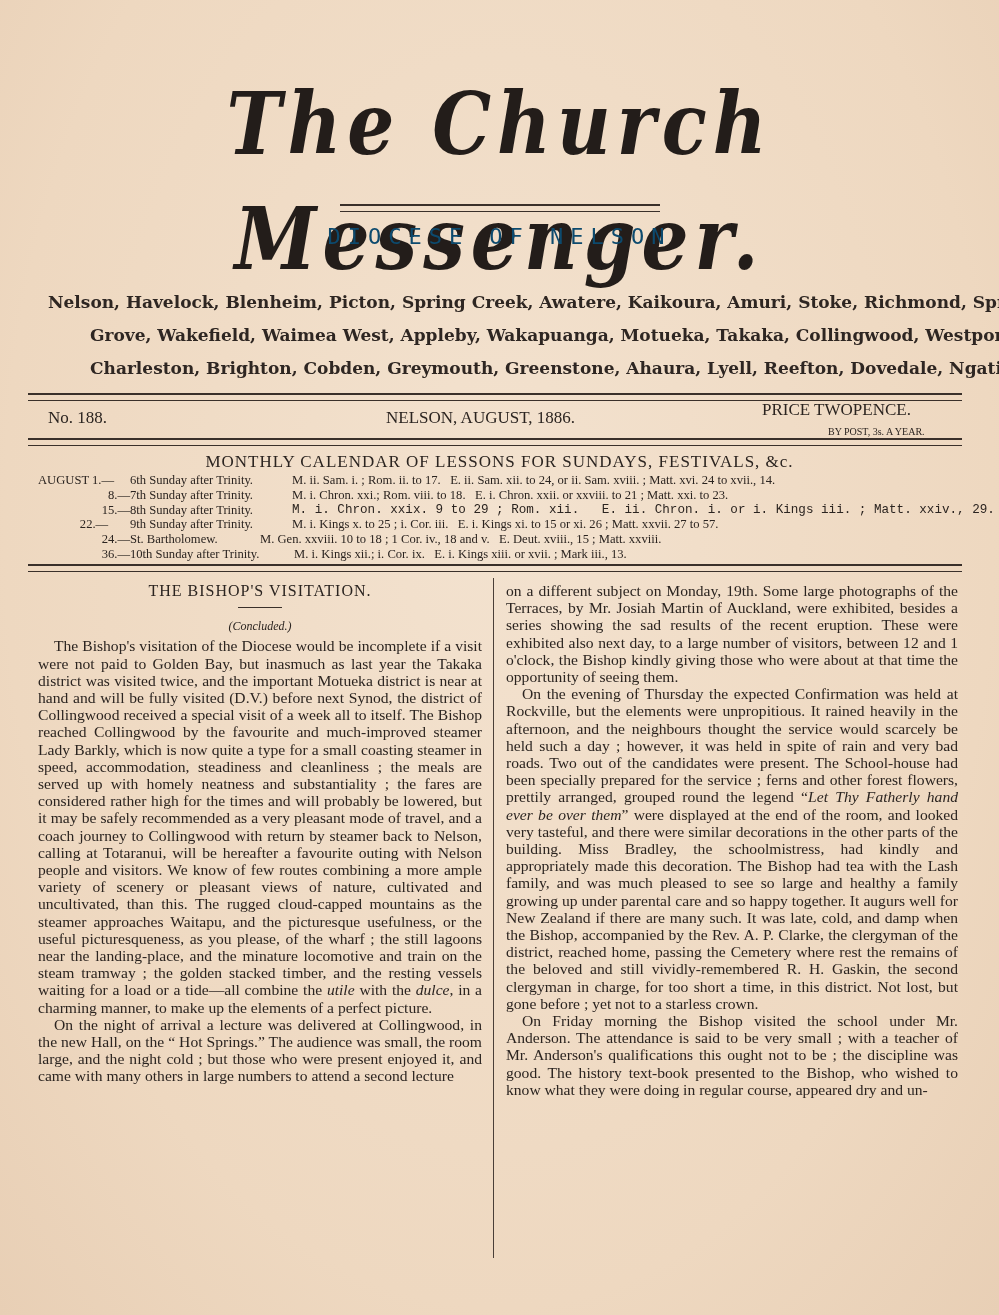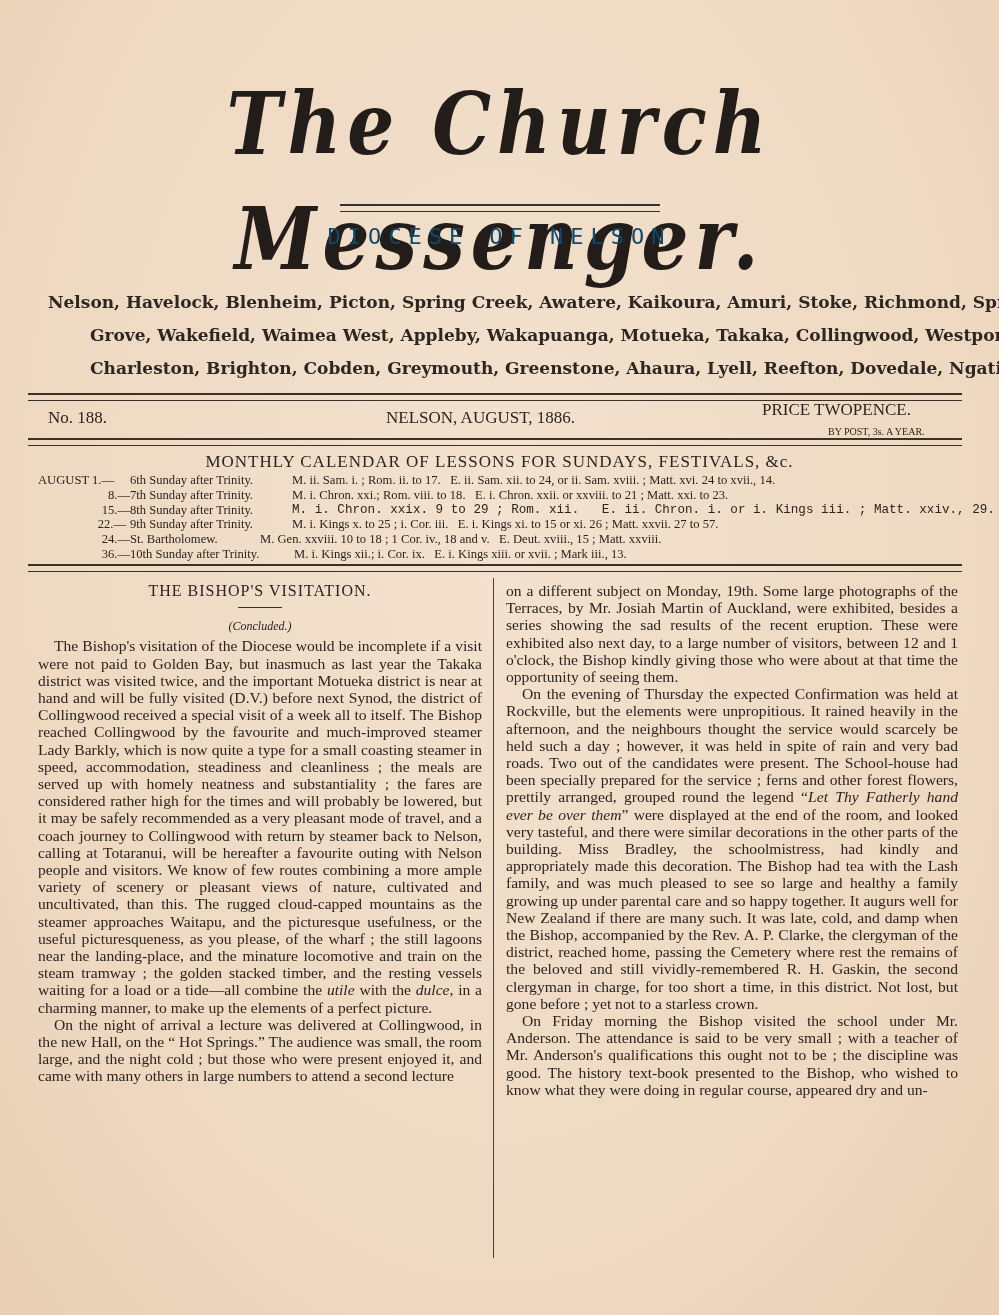--- a/index.html
+++ b/index.html
@@ -94,21 +94,21 @@
       <span style="position:absolute; left:62px; width:30px; text-align:right;">8.—</span>
       <span style="position:absolute; left:92px;">7th Sunday after Trinity.</span>
       <span style="position:absolute; left:254px; white-space:pre;">M. i. Chron. xxi.; Rom. viii. to 18.   E. i. Chron. xxii. or xxviii. to 21 ; Matt. xxi. to 23.</span>
     </div>
     <div class="cal-row">
       <span style="position:absolute; left:52px; width:40px; text-align:right;">15.—</span>
       <span style="position:absolute; left:92px;">8th Sunday after Trinity.</span>
       <span style="position:absolute; left:254px; white-space:pre;font-family:Liberation Mono, monospace;">M. i. Chron. xxix. 9 to 29 ; Rom. xii.   E. ii. Chron. i. or i. Kings iii. ; Matt. xxiv., 29.</span>
     </div>
     <div class="cal-row">
-      <span style="position:absolute; left:48px; width:40px; text-align:right;">22.—</span>
+      <span style="position:absolute; left:36px; width:40px; text-align:center;">22.—</span>
       <span style="position:absolute; left:92px;">9th Sunday after Trinity.</span>
       <span style="position:absolute; left:254px; white-space:pre;">M. i. Kings x. to 25 ; i. Cor. iii.   E. i. Kings xi. to 15 or xi. 26 ; Matt. xxvii. 27 to 57.</span>
     </div>
     <div class="cal-row">
       <span style="position:absolute; left:52px; width:40px; text-align:right;">24.—</span>
       <span style="position:absolute; left:92px;">St. Bartholomew.</span>
       <span style="position:absolute; left:222px; white-space:pre;">M. Gen. xxviii. 10 to 18 ; 1 Cor. iv., 18 and v.   E. Deut. xviii., 15 ; Matt. xxviii.</span>
     </div>
     <div class="cal-row">
       <span style="position:absolute; left:52px; width:40px; text-align:right;">36.—</span>

